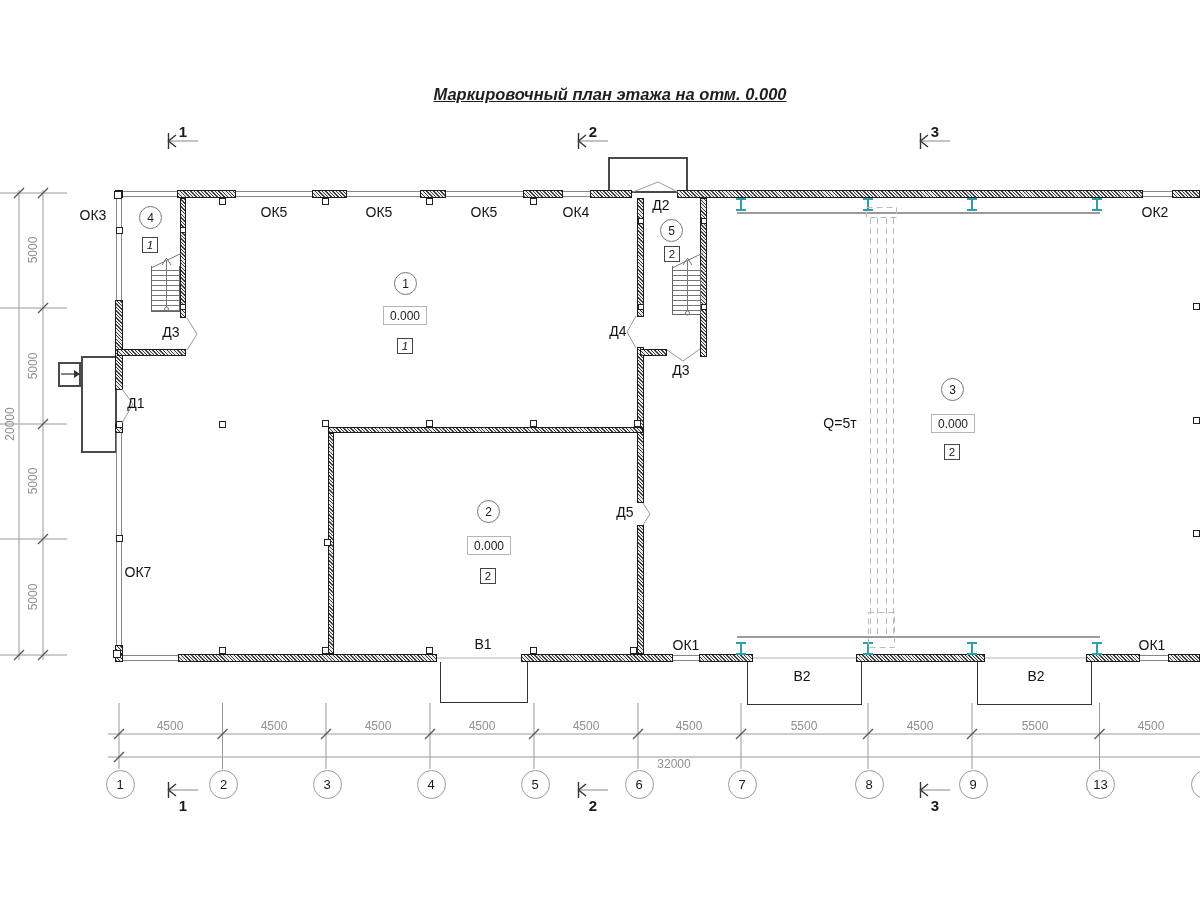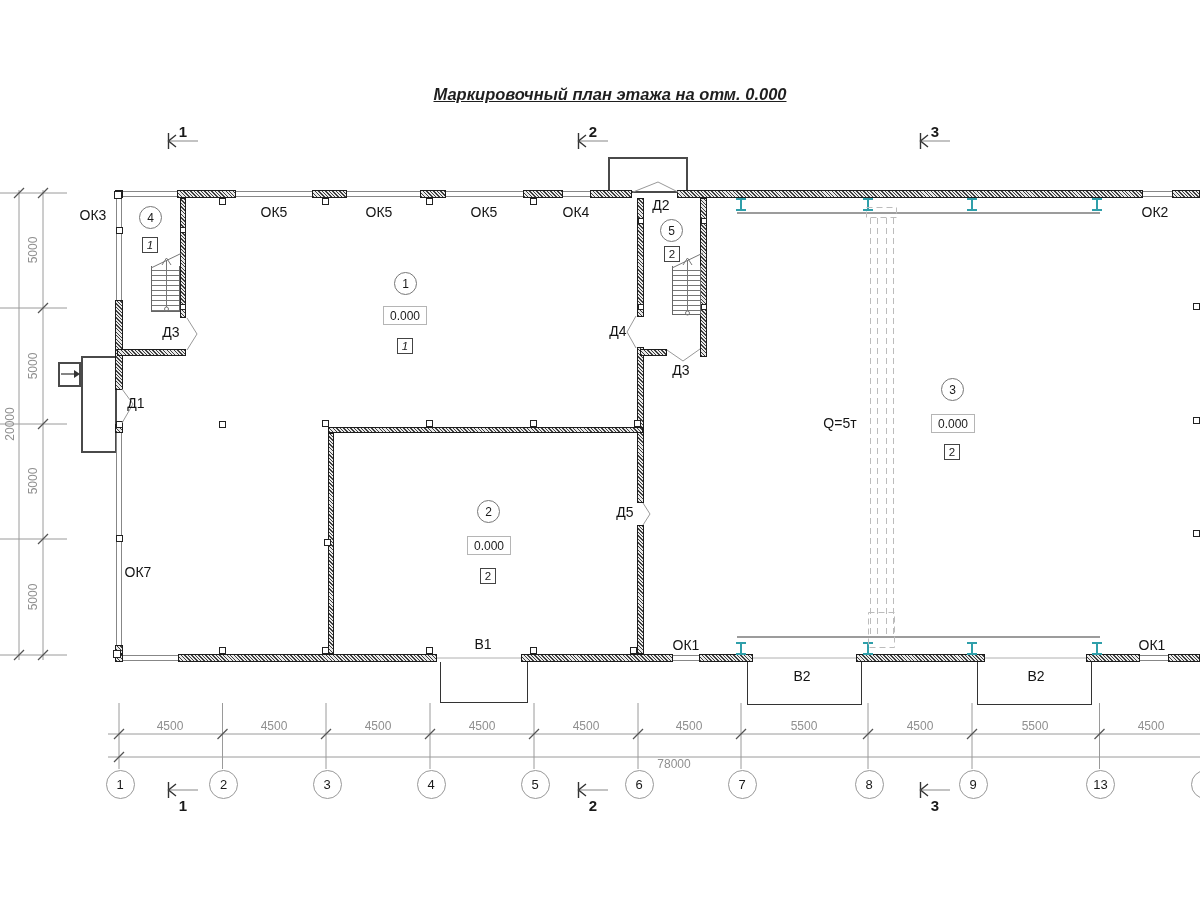--- a/index.html
+++ b/index.html
@@ -316,21 +316,21 @@
   <div class="dimt" style="left:170px;top:726px;">4500</div>
   <div class="dimt" style="left:274px;top:726px;">4500</div>
   <div class="dimt" style="left:378px;top:726px;">4500</div>
   <div class="dimt" style="left:482px;top:726px;">4500</div>
   <div class="dimt" style="left:586px;top:726px;">4500</div>
   <div class="dimt" style="left:689px;top:726px;">4500</div>
   <div class="dimt" style="left:804px;top:726px;">5500</div>
   <div class="dimt" style="left:920px;top:726px;">4500</div>
   <div class="dimt" style="left:1035px;top:726px;">5500</div>
   <div class="dimt" style="left:1151px;top:726px;">4500</div>
-  <div class="dimt" style="left:674px;top:764px;">78000</div>
+  <div class="dimt" style="left:674px;top:764px;">32000</div>
   <div class="dimv" style="left:33px;top:250px;">5000</div>
   <div class="dimv" style="left:33px;top:366px;">5000</div>
   <div class="dimv" style="left:33px;top:481px;">5000</div>
   <div class="dimv" style="left:33px;top:597px;">5000</div>
   <div class="dimv" style="left:10px;top:424px;">20000</div>
 
   <div class="bubble" style="left:105.5px;top:769.5px;">1</div>
   <div class="bubble" style="left:209px;top:769.5px;">2</div>
   <div class="bubble" style="left:312.5px;top:769.5px;">3</div>
   <div class="bubble" style="left:416.5px;top:769.5px;">4</div>

